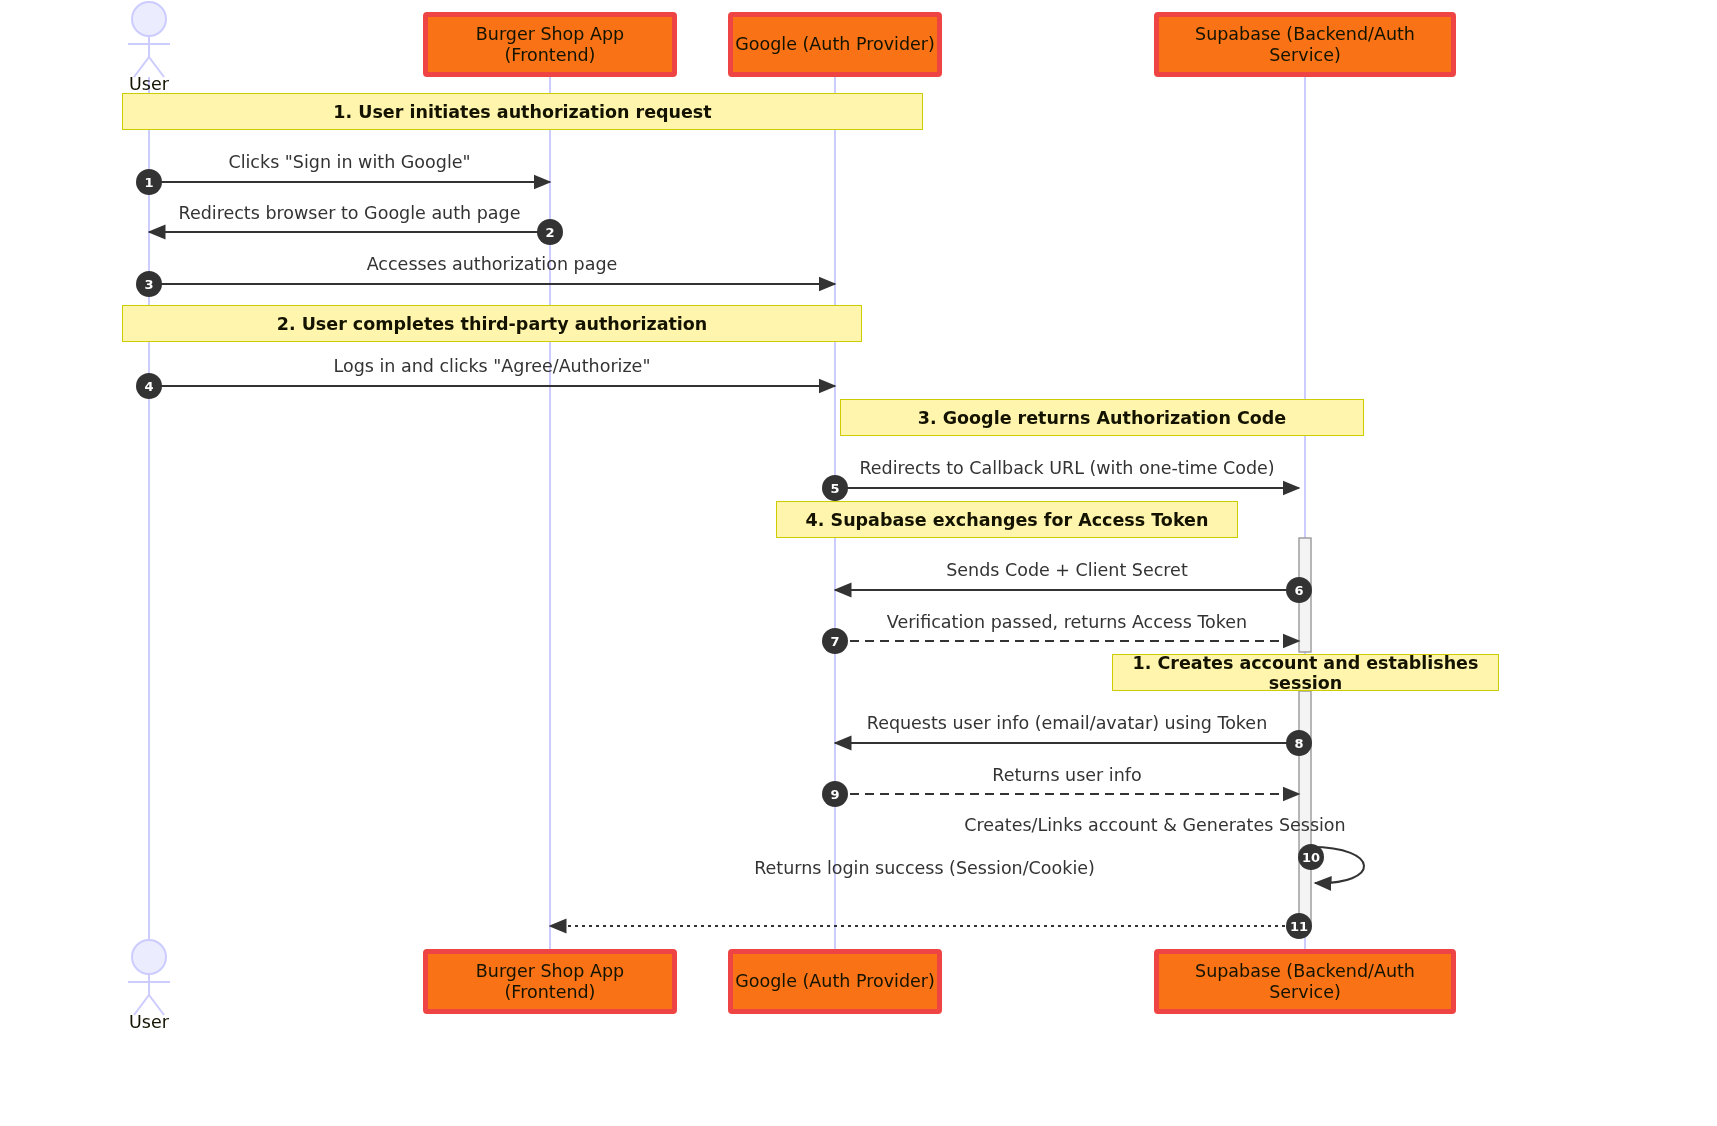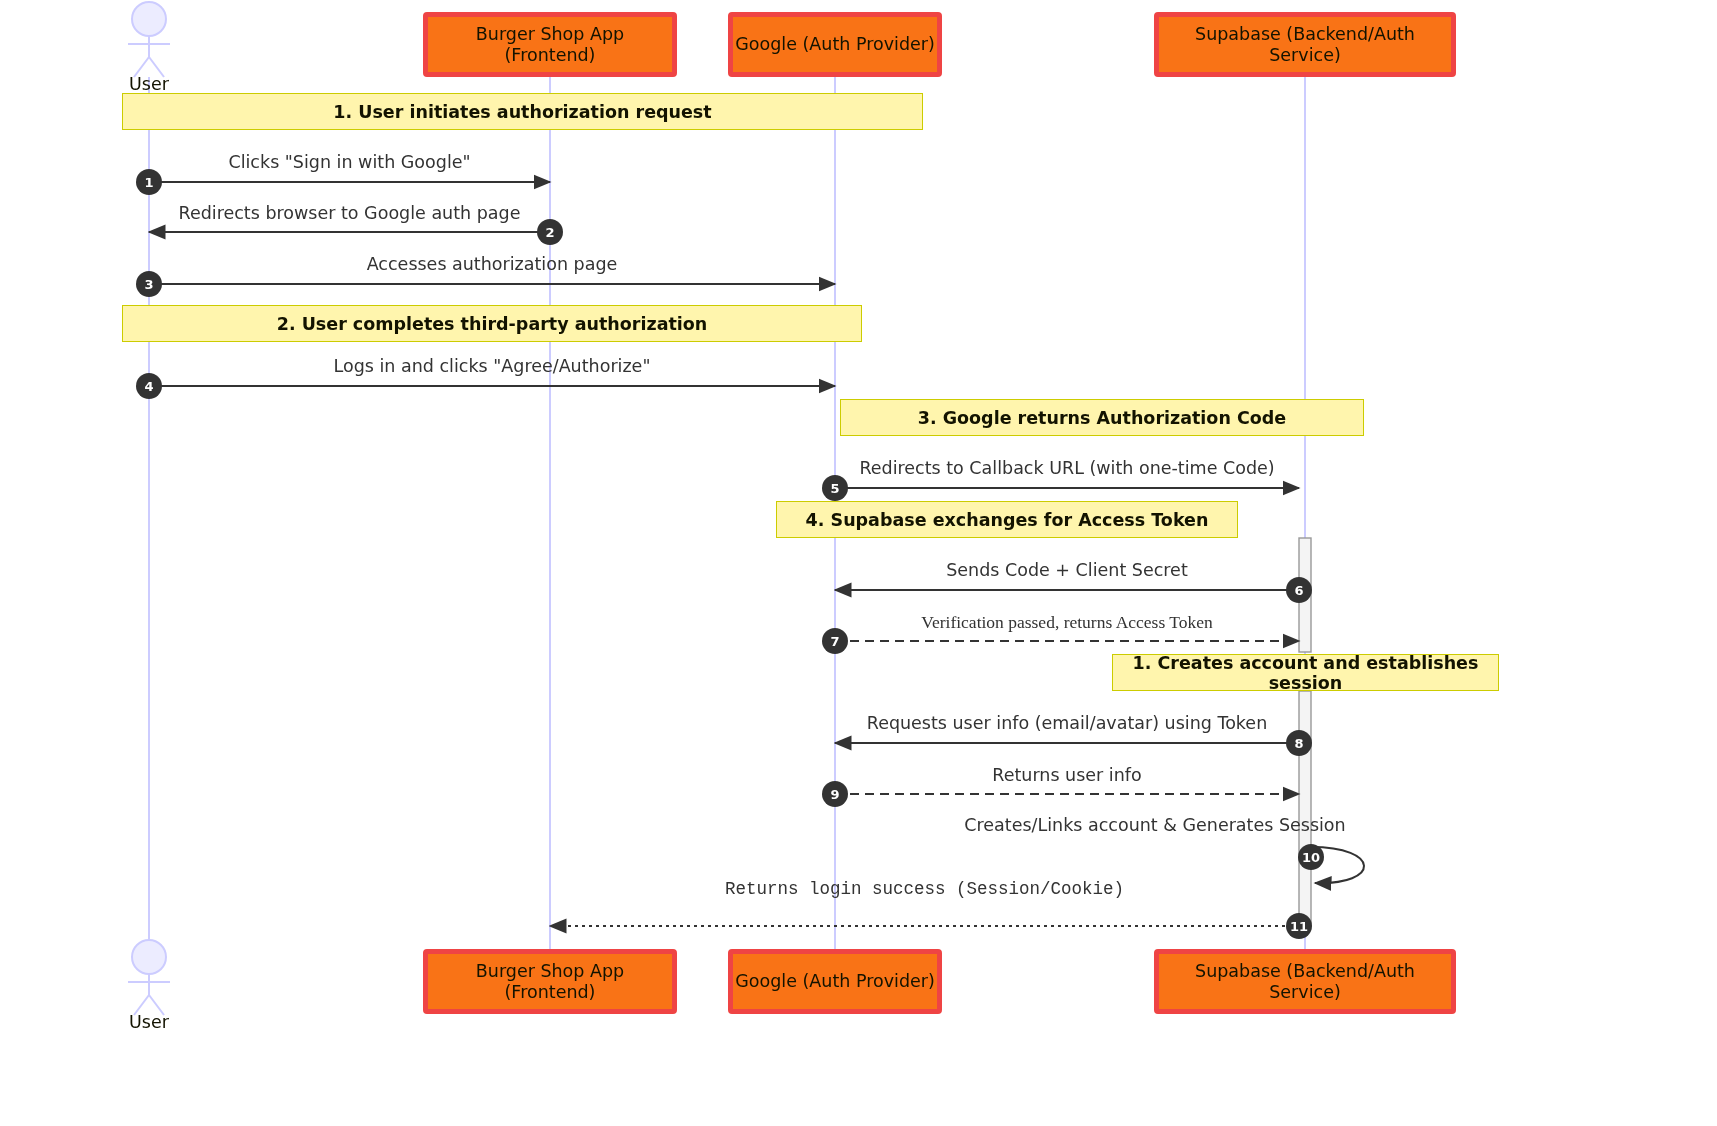--- a/index.html
+++ b/index.html
@@ -158,25 +158,25 @@
       <div class="msg-label" style="left: 349.5px; top: 203px;">Redirects browser to Google auth page</div>
       <div class="seqnum" style="left: 550px; top: 232px;">2</div>
       <div class="msg-label" style="left: 492px; top: 254px;">Accesses authorization page</div>
       <div class="seqnum" style="left: 149px; top: 284px;">3</div>
       <div class="msg-label" style="left: 492px; top: 356px;">Logs in and clicks "Agree/Authorize"</div>
       <div class="seqnum" style="left: 149px; top: 386px;">4</div>
       <div class="msg-label" style="left: 1067px; top: 458px;">Redirects to Callback URL (with one-time Code)</div>
       <div class="seqnum" style="left: 835px; top: 488px;">5</div>
       <div class="msg-label" style="left: 1067px; top: 560px;">Sends Code + Client Secret</div>
       <div class="seqnum" style="left: 1299px; top: 590px;">6</div>
-      <div class="msg-label" style="left: 1067px; top: 612px; font-family: Liberation Serif, serif;">Verification passed, returns Access Token</div>
+      <div class="msg-label" style="left: 1067px; top: 612px;">Verification passed, returns Access Token</div>
       <div class="seqnum" style="left: 835px; top: 641px;">7</div>
       <div class="msg-label" style="left: 1067px; top: 713px;">Requests user info (email/avatar) using Token</div>
       <div class="seqnum" style="left: 1299px; top: 743px;">8</div>
       <div class="msg-label" style="left: 1067px; top: 765px;">Returns user info</div>
       <div class="seqnum" style="left: 835px; top: 794px;">9</div>
       <div class="msg-label" style="left: 1155px; top: 815px;">Creates/Links account &amp; Generates Session</div>
       <div class="seqnum" style="left: 1311px; top: 845px; margin-top: 12px;">10</div>
-      <div class="msg-label" style="left: 924.5px; top: 879px; font-family: Liberation Mono, monospace;">Returns login success (Session/Cookie)</div>
+      <div class="msg-label" style="left: 924.5px; top: 858px;">Returns login success (Session/Cookie)</div>
       <div class="seqnum" style="left: 1299px; top: 926px;">11</div>
     </div>
 
 </div>
 
 </body></html>

